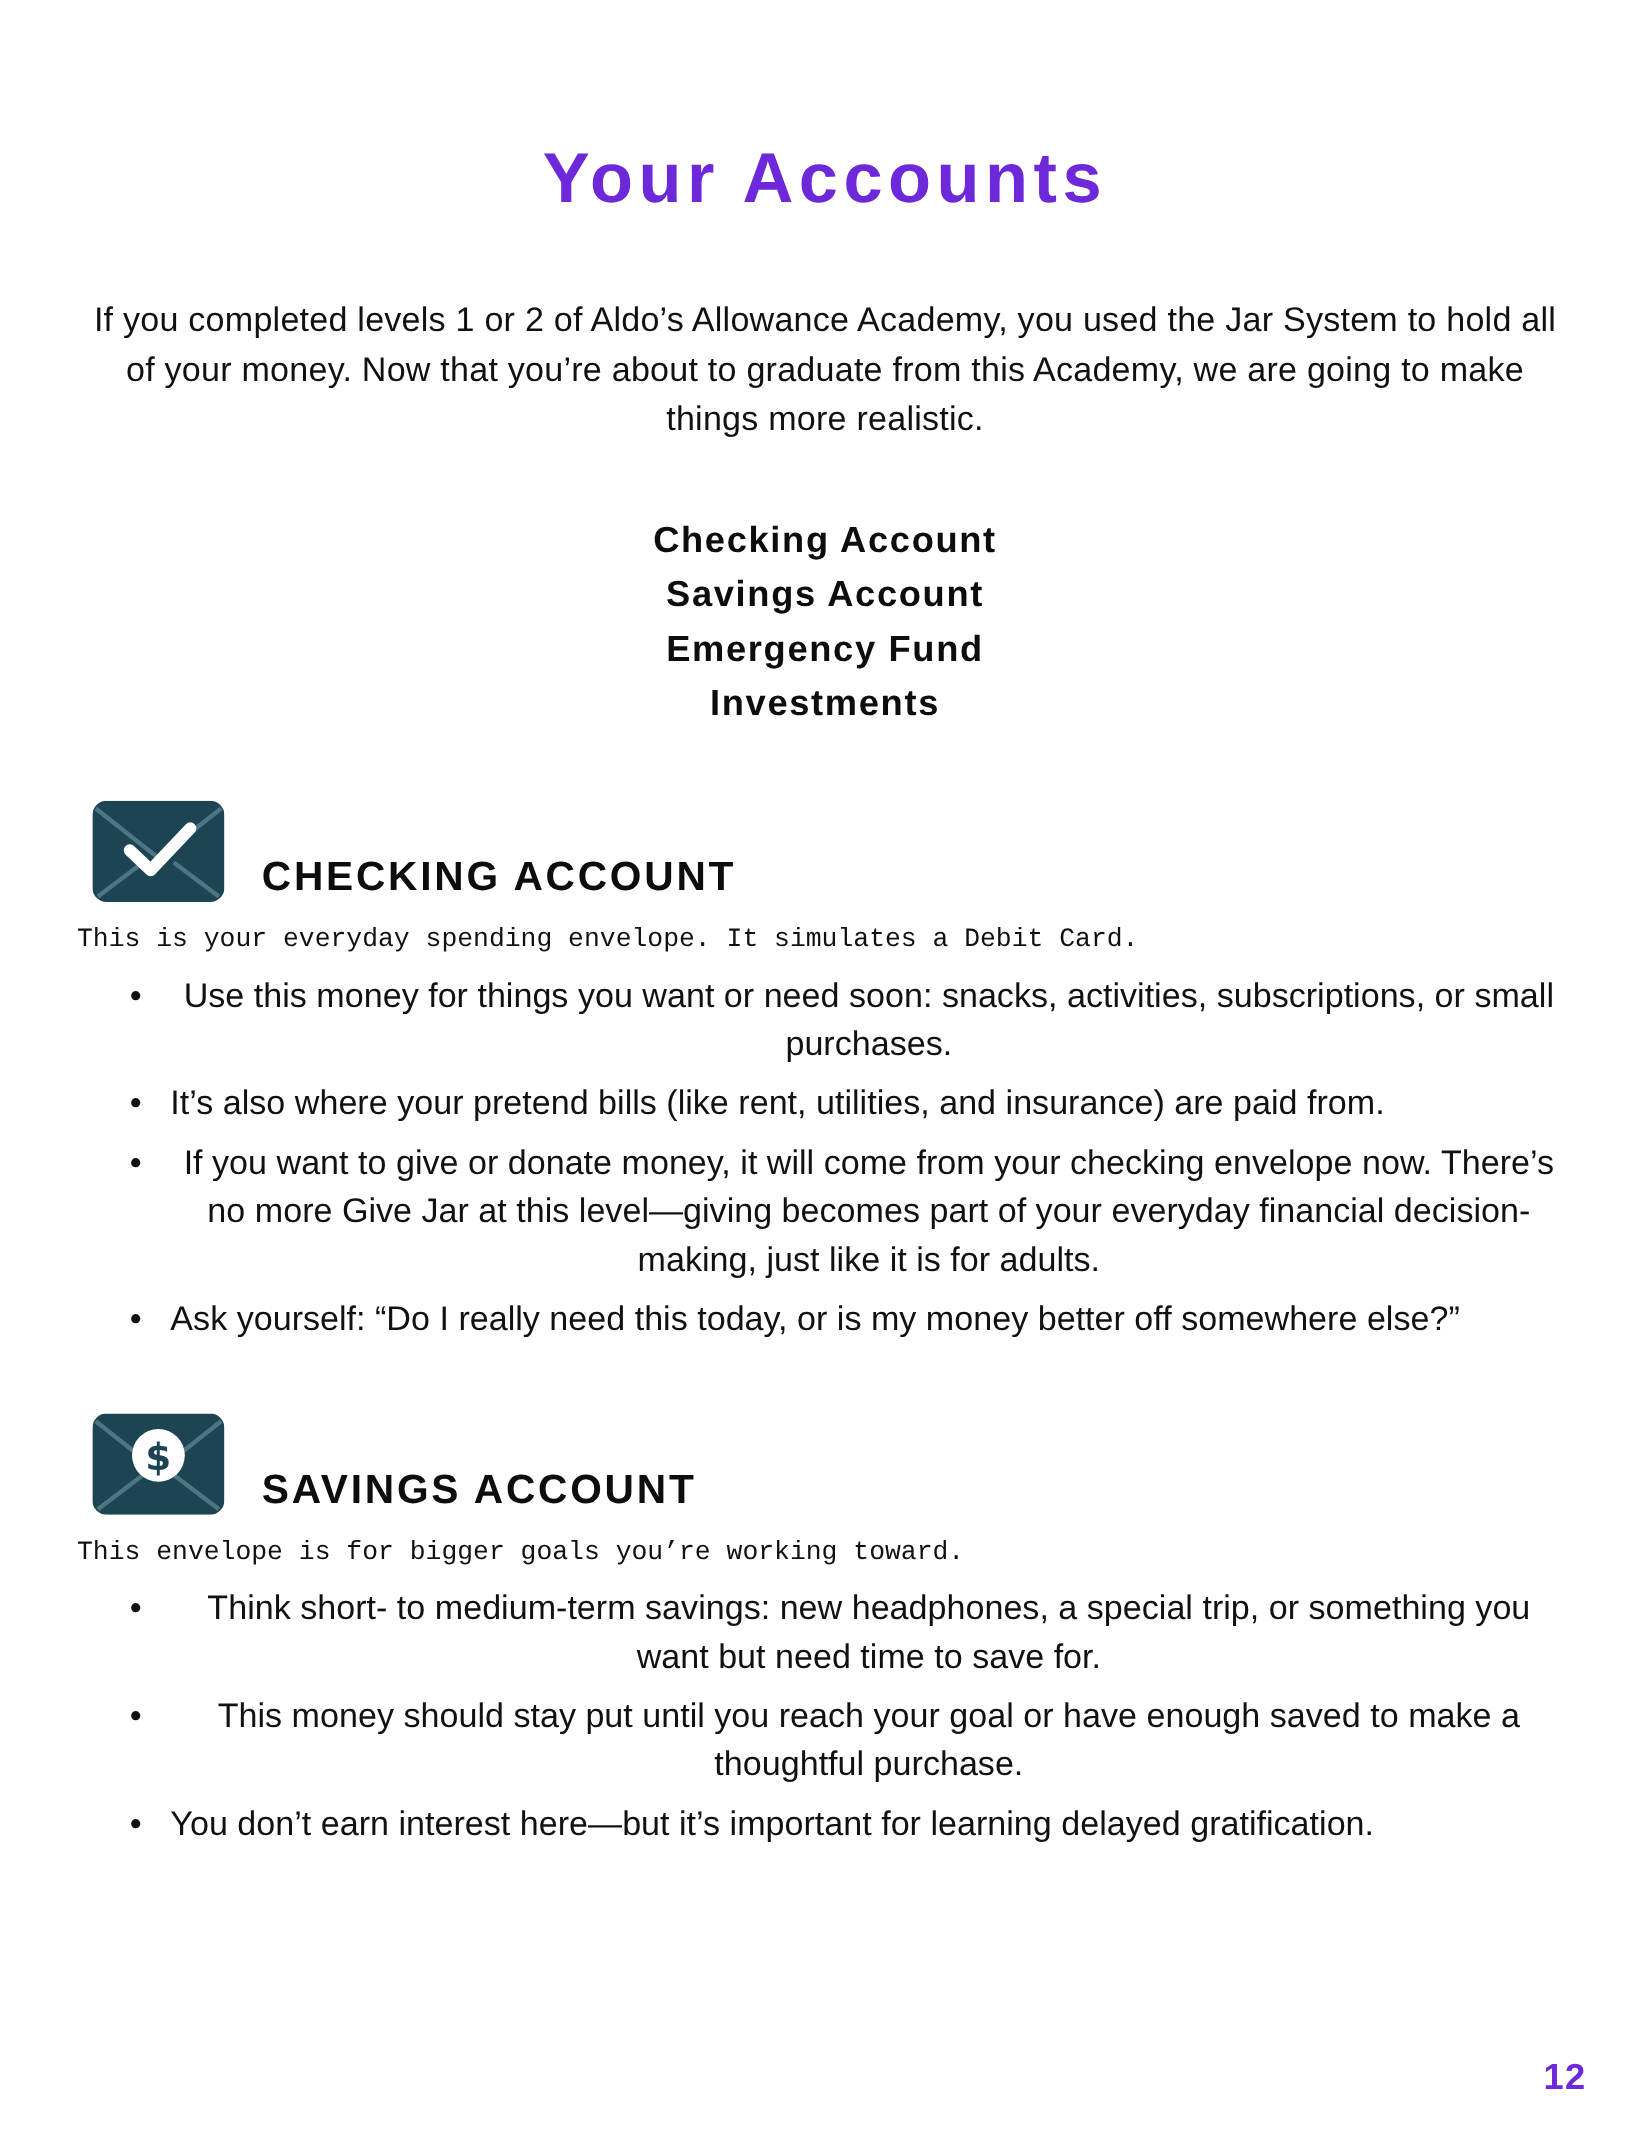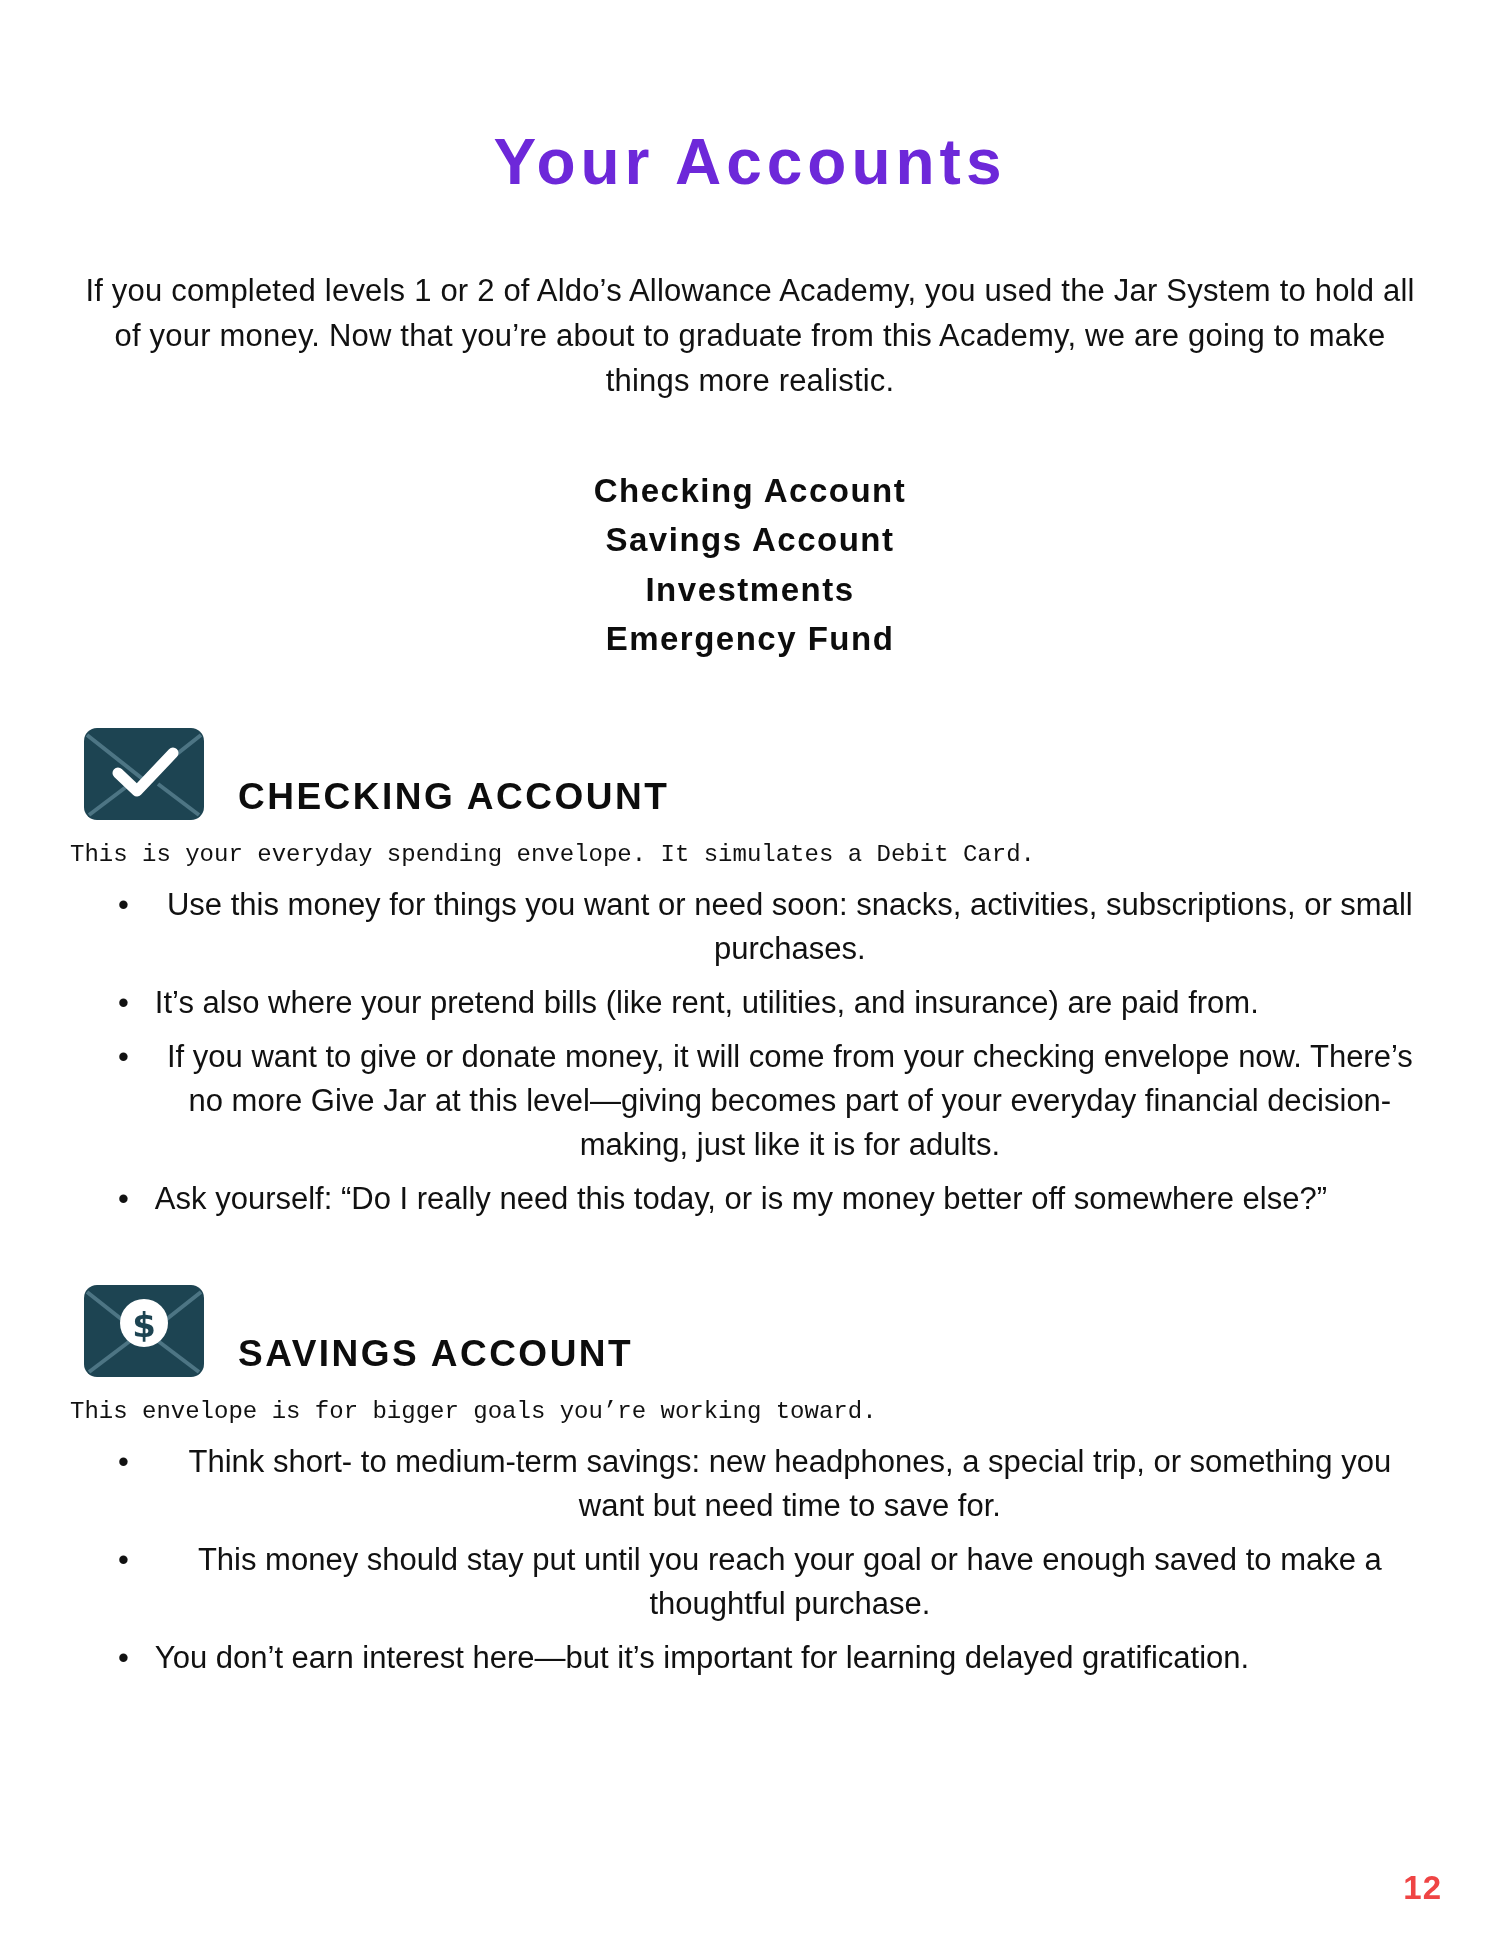--- a/index.html
+++ b/index.html
@@ -103,39 +103,39 @@
     max-width: 1270px;
     text-align: center;
   }
   .page-number {
     position: absolute;
     right: 58px;
     bottom: 34px;
     font-size: 33px;
     font-weight: 800;
     letter-spacing: 1px;
-    color: #ef4444;
+    color: #6d28d9;
     text-align: right;
   }
 </style>
 </head>
 <body>
 
 <div class="page">
 
   <h1 class="title">Your Accounts</h1>
 
   <p class="intro">If you completed levels 1 or 2 of Aldo’s Allowance Academy, you used the Jar System to hold all of your money. Now that you’re about to graduate from this Academy, we are going to make things more realistic.</p>
 
 
   <div class="labels">
     <div>Checking Account</div>
     <div>Savings Account</div>
+    <div>Emergency Fund</div>
     <div>Investments</div>
-    <div>Emergency Fund</div>
   </div>
 
   <div class="section">
     <div class="section-header">
       <span class="icon-box">
         <svg viewBox="0 0 120 92" width="120" height="92" xmlns="http://www.w3.org/2000/svg">
           <rect x="0" y="0" width="120" height="92" rx="13" fill="#1d4452"></rect>
           <polyline points="3,7 60,52 117,7" fill="none" stroke="#4d7584" stroke-width="4"></polyline>
           <line x1="5" y1="87" x2="46" y2="56" stroke="#4d7584" stroke-width="4"></line>
           <line x1="115" y1="87" x2="74" y2="56" stroke="#4d7584" stroke-width="4"></line>

